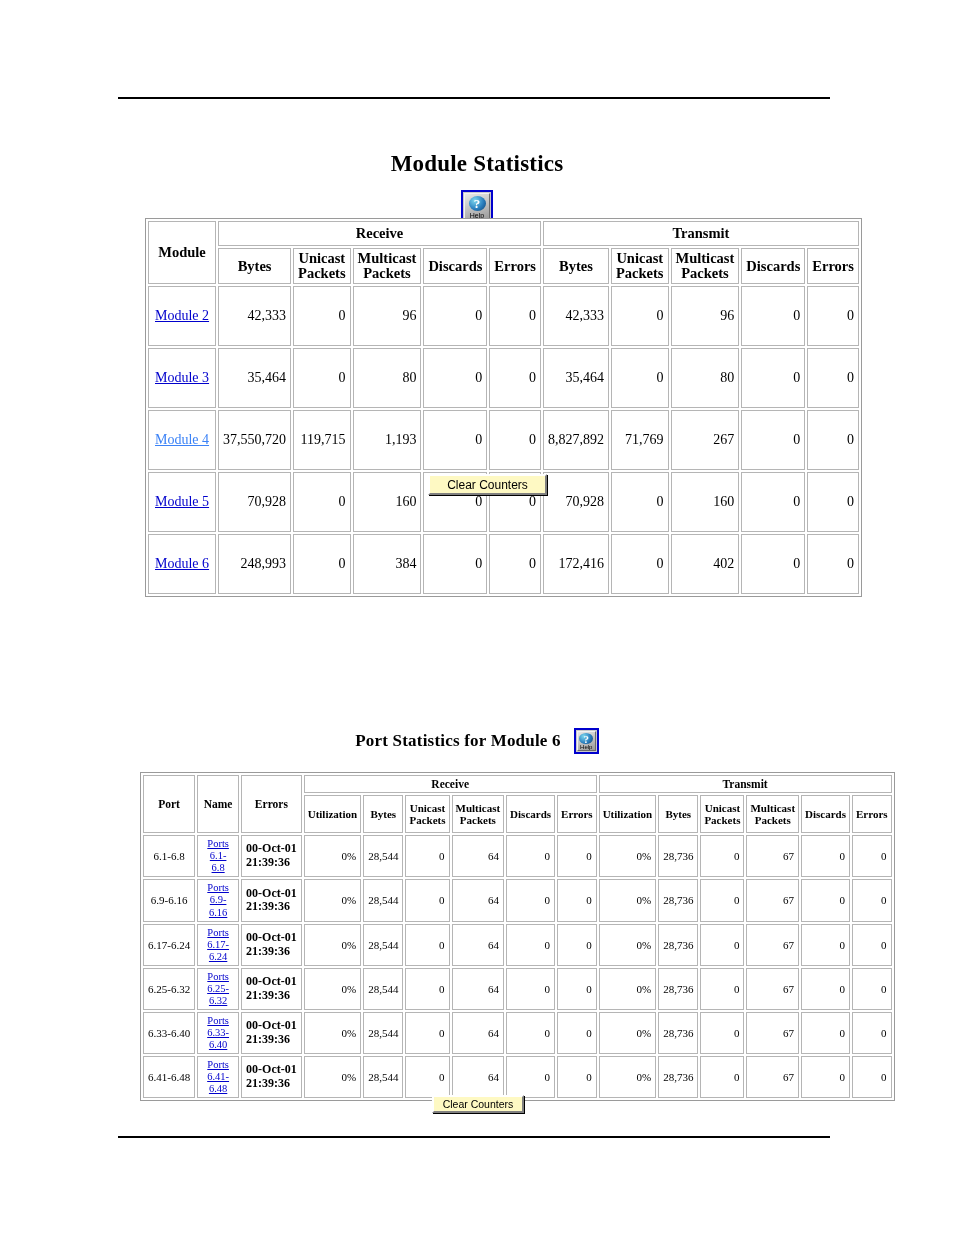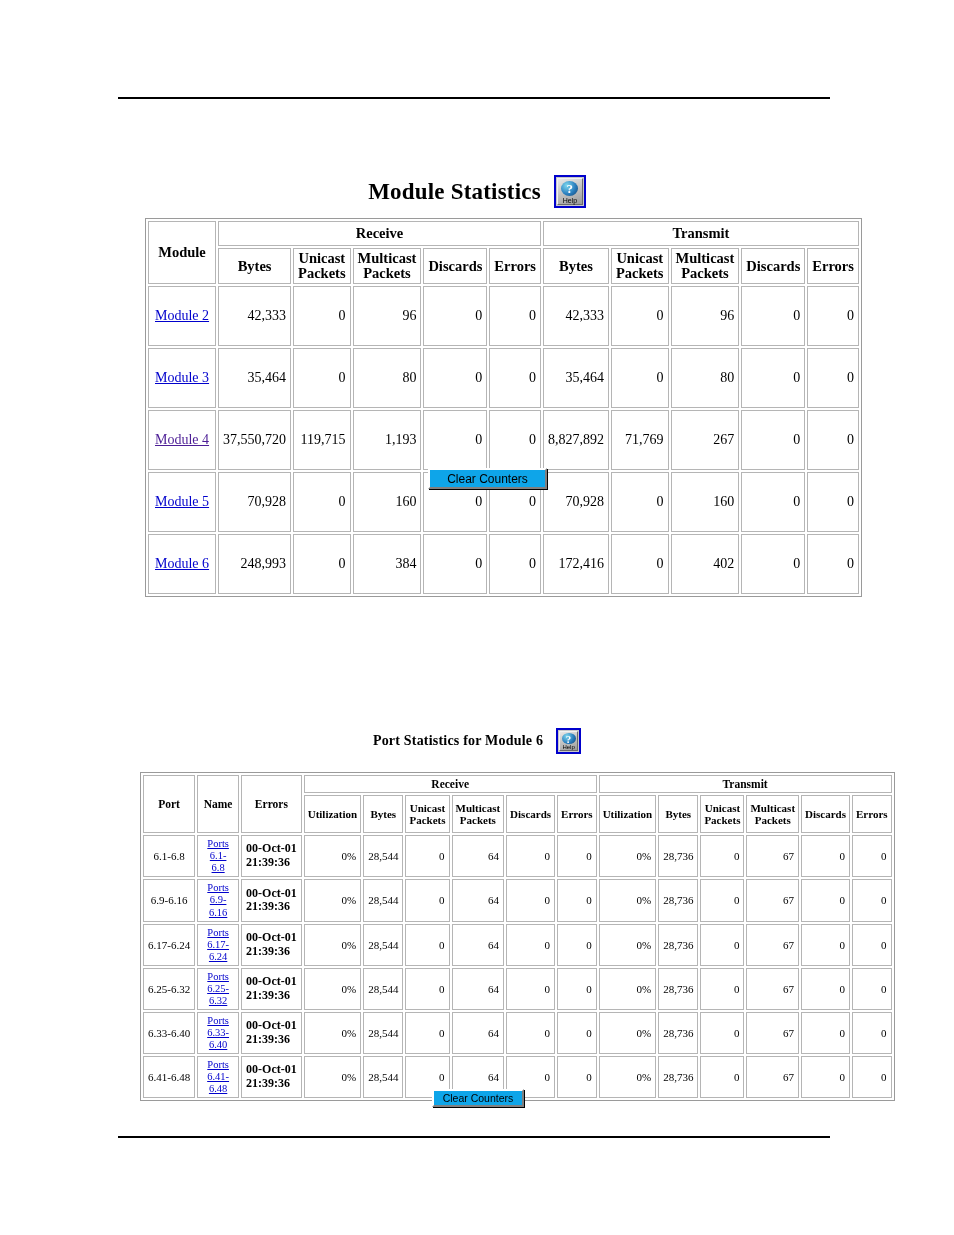--- a/index.html
+++ b/index.html
@@ -40,24 +40,24 @@
     align-items: center;
     justify-content: center;
     gap: 13px;
   }
   .section-title {
     font-family: "Liberation Serif", serif;
     font-weight: bold;
     letter-spacing: 0.2px;
     white-space: nowrap;
   }
-  #module-title-wrap { top: 175px; }
+  #module-title-wrap { top: 151px; flex-direction: column; }
   #module-title-wrap .section-title { font-size: 23px; }
   #port-title-wrap { top: 728px; }
-  #port-title-wrap .section-title { font-size: 14px; }
+  #port-title-wrap .section-title { font-size: 17px; }
 
   
   .help-btn {
     box-sizing: border-box;
     border: 2px solid #0000cc;
     background: #c8c8c8;
     padding: 1px;
     display: inline-block;
     line-height: 0;
     cursor: pointer;
@@ -124,21 +124,21 @@
   .num {
     text-align: right;
     white-space: nowrap;
   }
 
   a.lnk {
     color: #0000cc;
     text-decoration: underline;
     cursor: pointer;
   }
-  a.lnk.visited { color: #4c1d95; }
+  a.lnk.visited { color: #3b82f6; }
 
   
   #module-table {
     left: 145px;
     top: 218px;
     width: 690px;
     font-size: 14px;
   }
   #module-table th { font-size: 14.5px; }
   #module-table td { height: 22px; }
@@ -170,33 +170,34 @@
     line-height: 1.15;
     white-space: nowrap;
     font-size: 12px;
     padding: 2px 4px;
   }
 
   
   .clear-btn {
     position: absolute;
     box-sizing: border-box;
-    background: #0ea5e9;
+    background: #fef9c3;
     border-top: 2px solid #ffffff;
     border-left: 2px solid #ffffff;
     border-right: 2px solid #808080;
     border-bottom: 2px solid #808080;
     box-shadow: 1px 1px 0 0 #000000;
     color: #000000;
     font-family: "Liberation Sans", sans-serif;
     display: flex;
     align-items: center;
     justify-content: center;
     cursor: pointer;
     white-space: nowrap;
+    margin-top: 6px;
   }
   #clear-top {
     left: 428px;
     top: 468px;
     width: 119px;
     height: 21px;
     font-size: 12px;
   }
   #clear-bottom {
     left: 432px;

